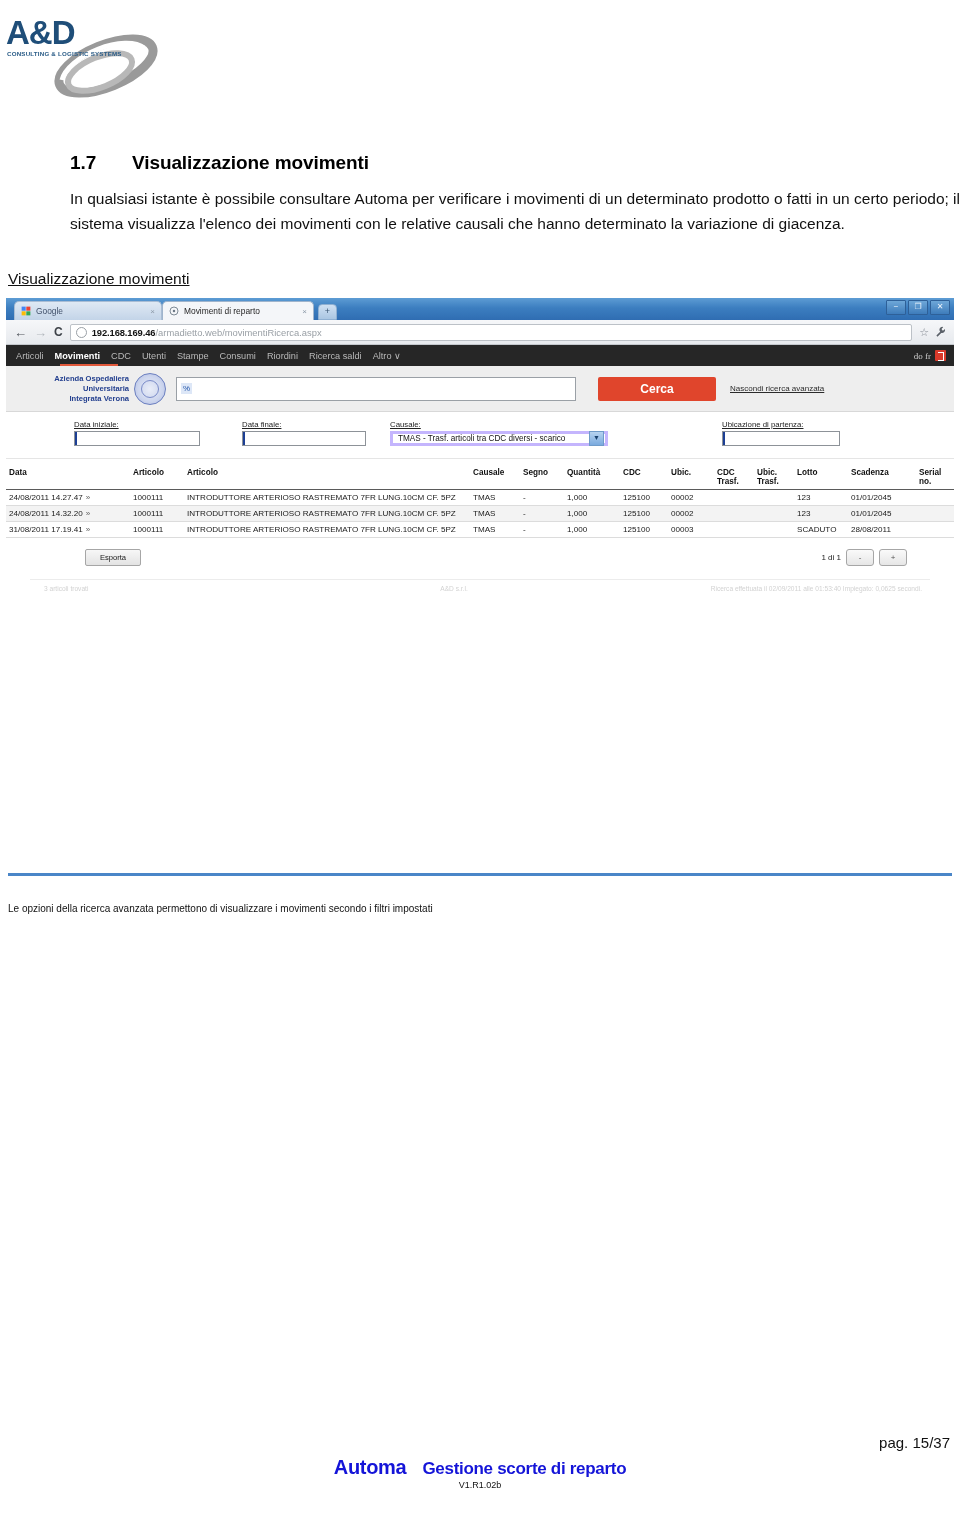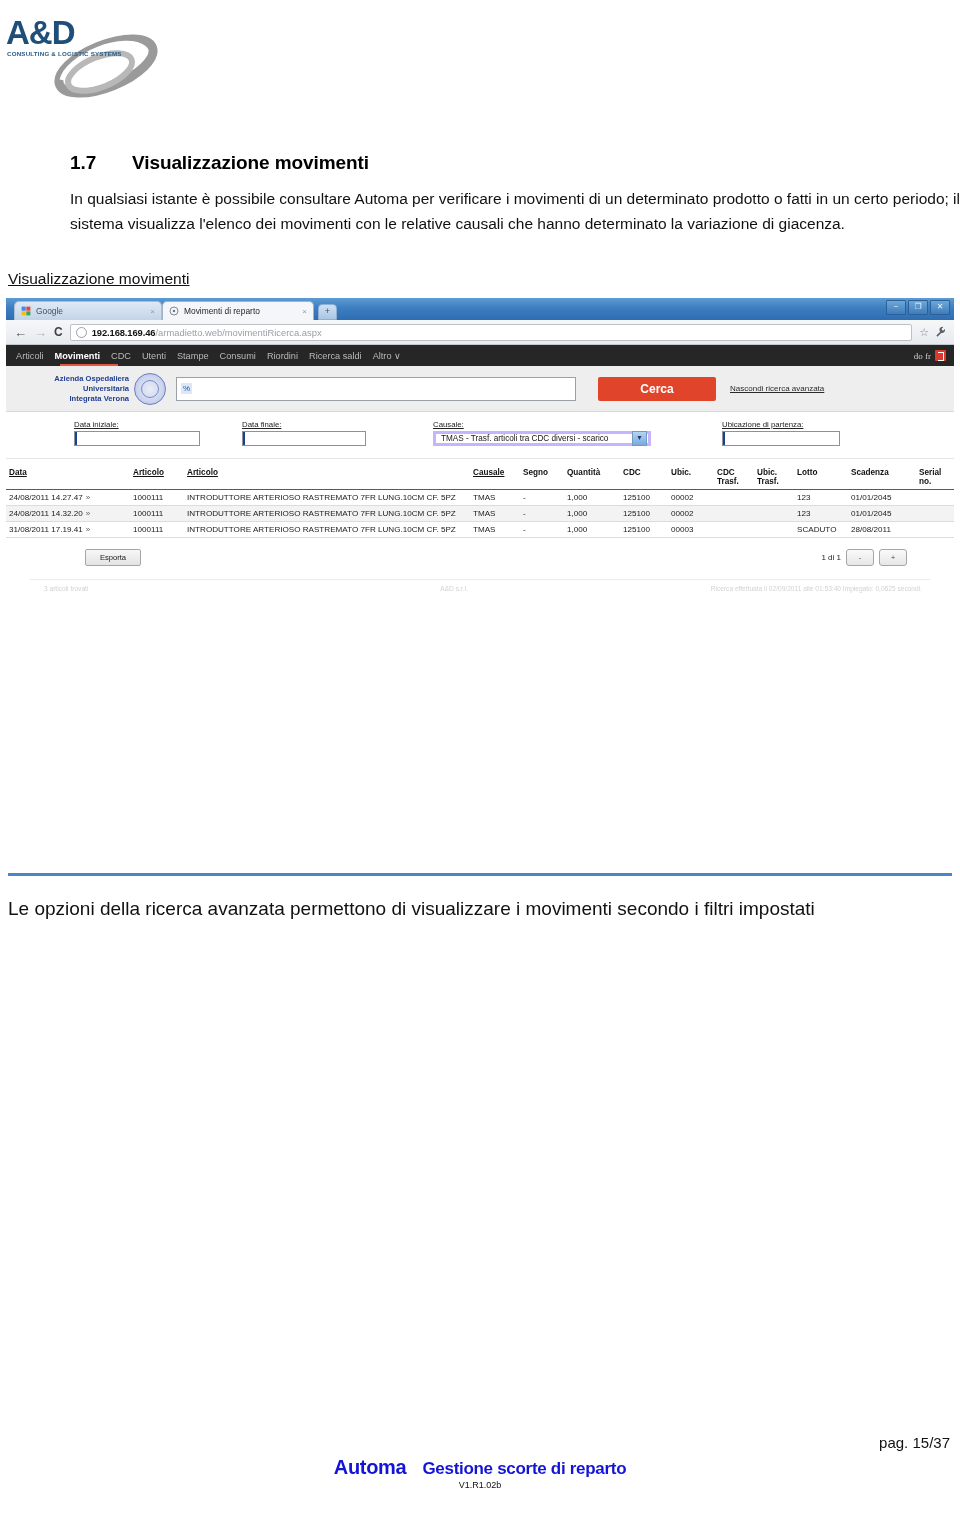--- a/index.html
+++ b/index.html
@@ -436,21 +436,20 @@
     table-layout: fixed;
   }
   table.grid th {
     font-size: 8.2px;
     font-weight: bold;
     text-align: left;
     color: #111;
     padding: 2px 3px 3px 3px;
     border-bottom: 1.5px solid #5a5a5a;
     vertical-align: top;
-    text-decoration: underline;
   }
   table.grid th.nound { text-decoration: none; }
   table.grid td {
     font-size: 8.1px;
     color: #1a1a1a;
     padding: 3px 3px;
     border-bottom: 1px solid #dcdcdc;
     white-space: nowrap;
     overflow: hidden;
   }
@@ -512,21 +511,21 @@
     top: 873px;
     width: 944px;
     height: 3px;
     background: #4a86c8;
   }
   .trail-par {
     position: absolute;
     left: 8px;
     top: 897px;
     width: 920px;
-    font-size: 19px;
+    font-size: 10px;
     line-height: 24px;
     color: #111;
   }
 
   
   .pgnum {
     position: absolute;
     right: 10px;
     top: 1434px;
     font-size: 15px;
@@ -665,21 +664,21 @@
 
   <div class="advband">
     <div class="fld" style="left:68px;width:126px;">
       <span class="lbl">Data iniziale:</span>
       <div class="inp"></div>
     </div>
     <div class="fld" style="left:236px;width:124px;">
       <span class="lbl">Data finale:</span>
       <div class="inp"></div>
     </div>
-    <div class="fld" style="left:427px;width:218px;">
+    <div class="fld" style="left:384px;width:218px;">
       <span class="lbl">Causale:</span>
       <div class="sel">
         <span>TMAS - Trasf. articoli tra CDC diversi - scarico</span>
         <span class="arrow">▼</span>
       </div>
     </div>
     <div class="fld" style="left:716px;width:118px;">
       <span class="lbl">Ubicazione di partenza:</span>
       <div class="inp"></div>
     </div>

